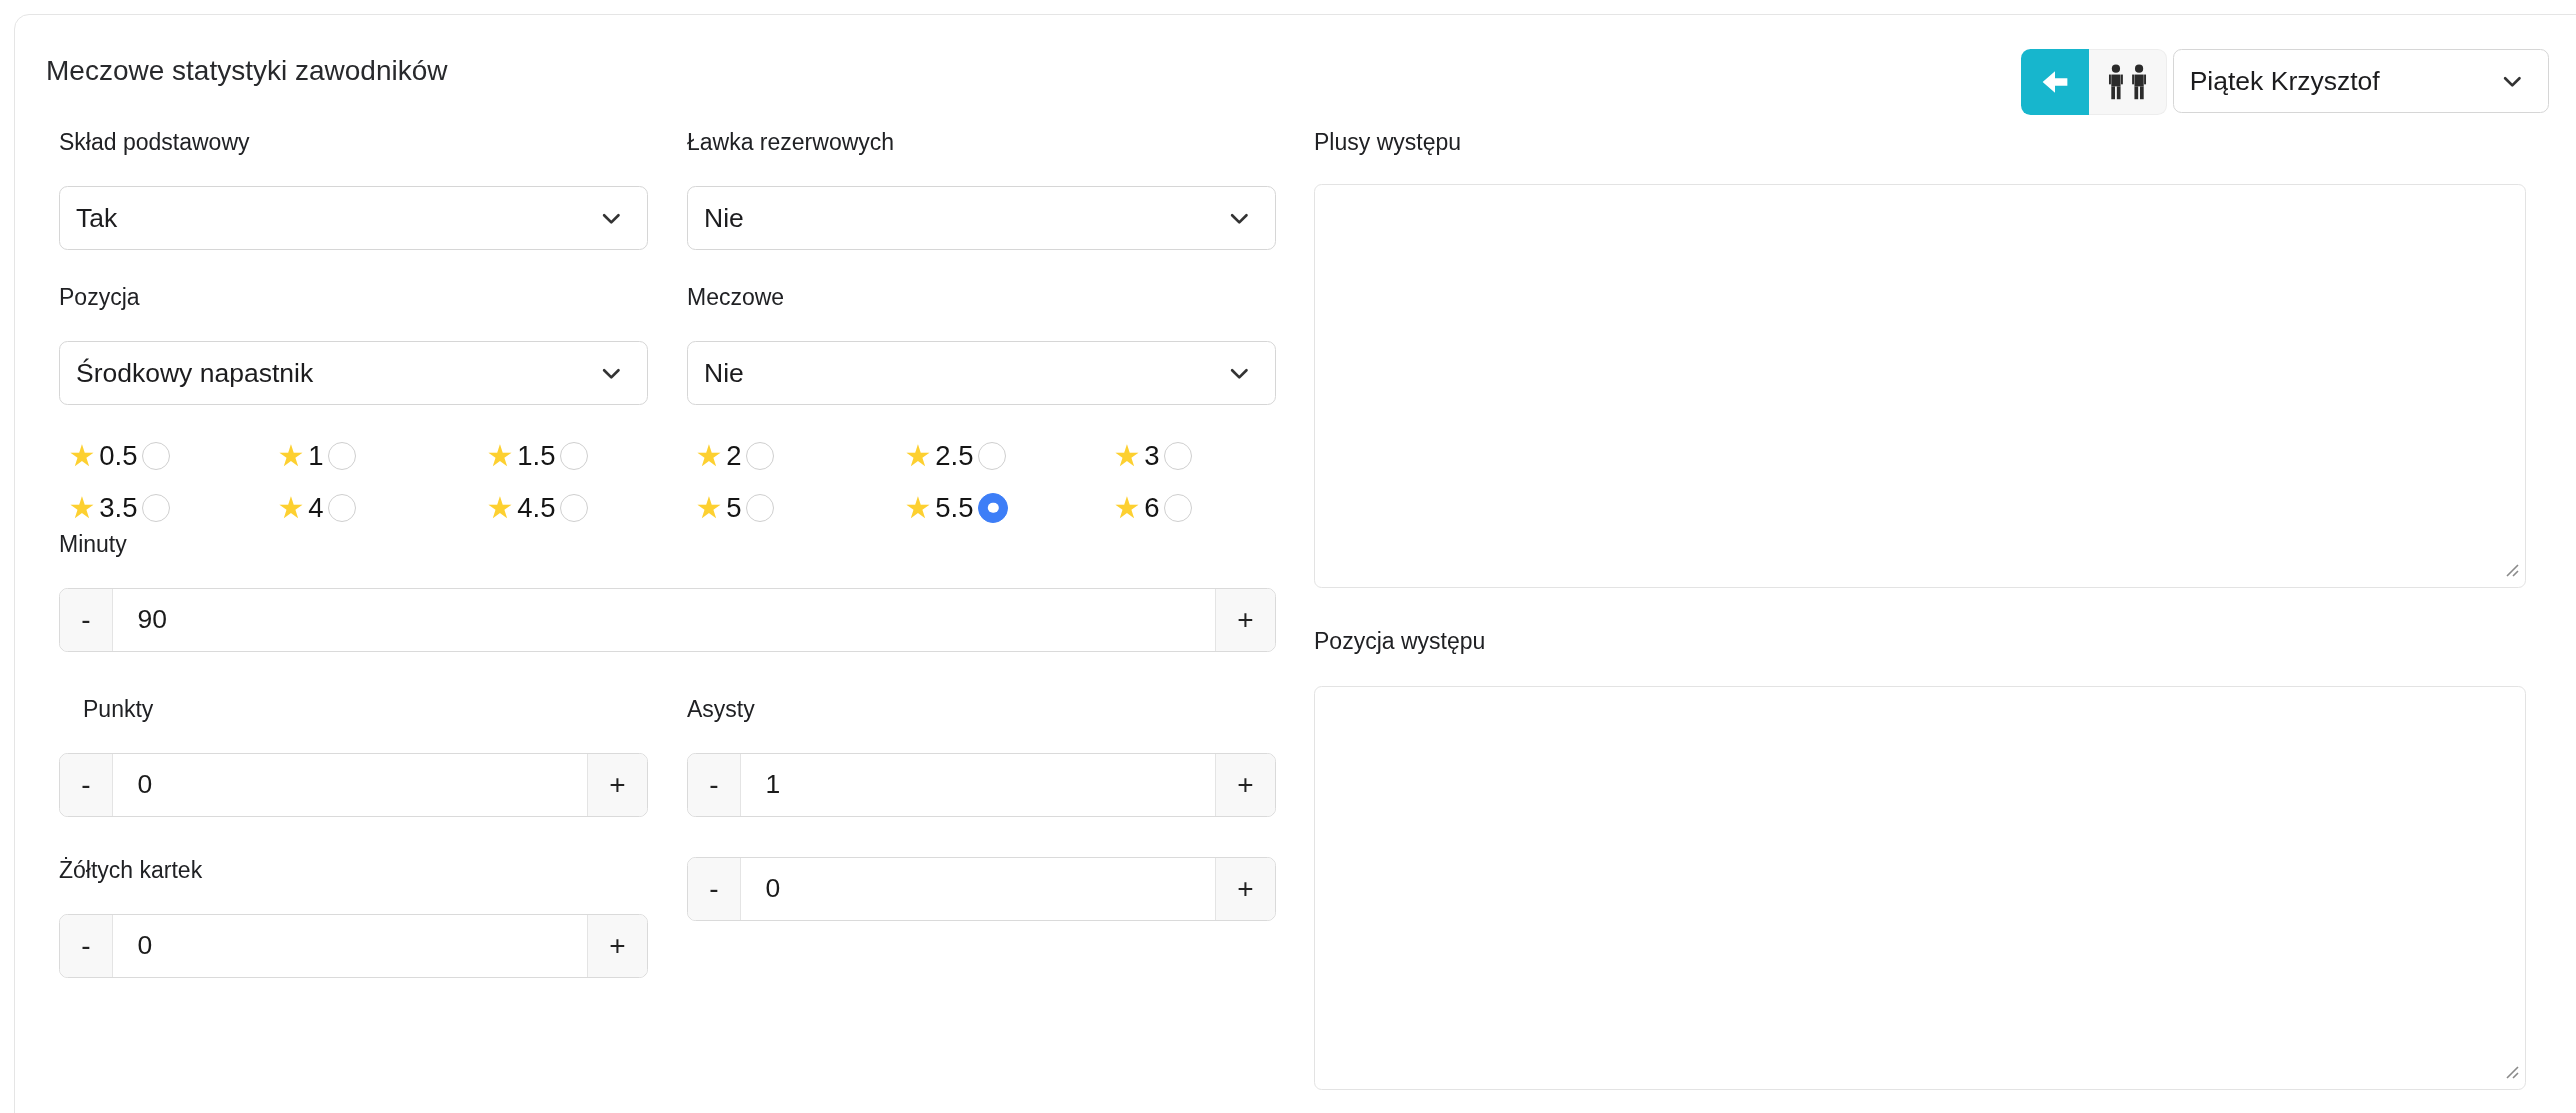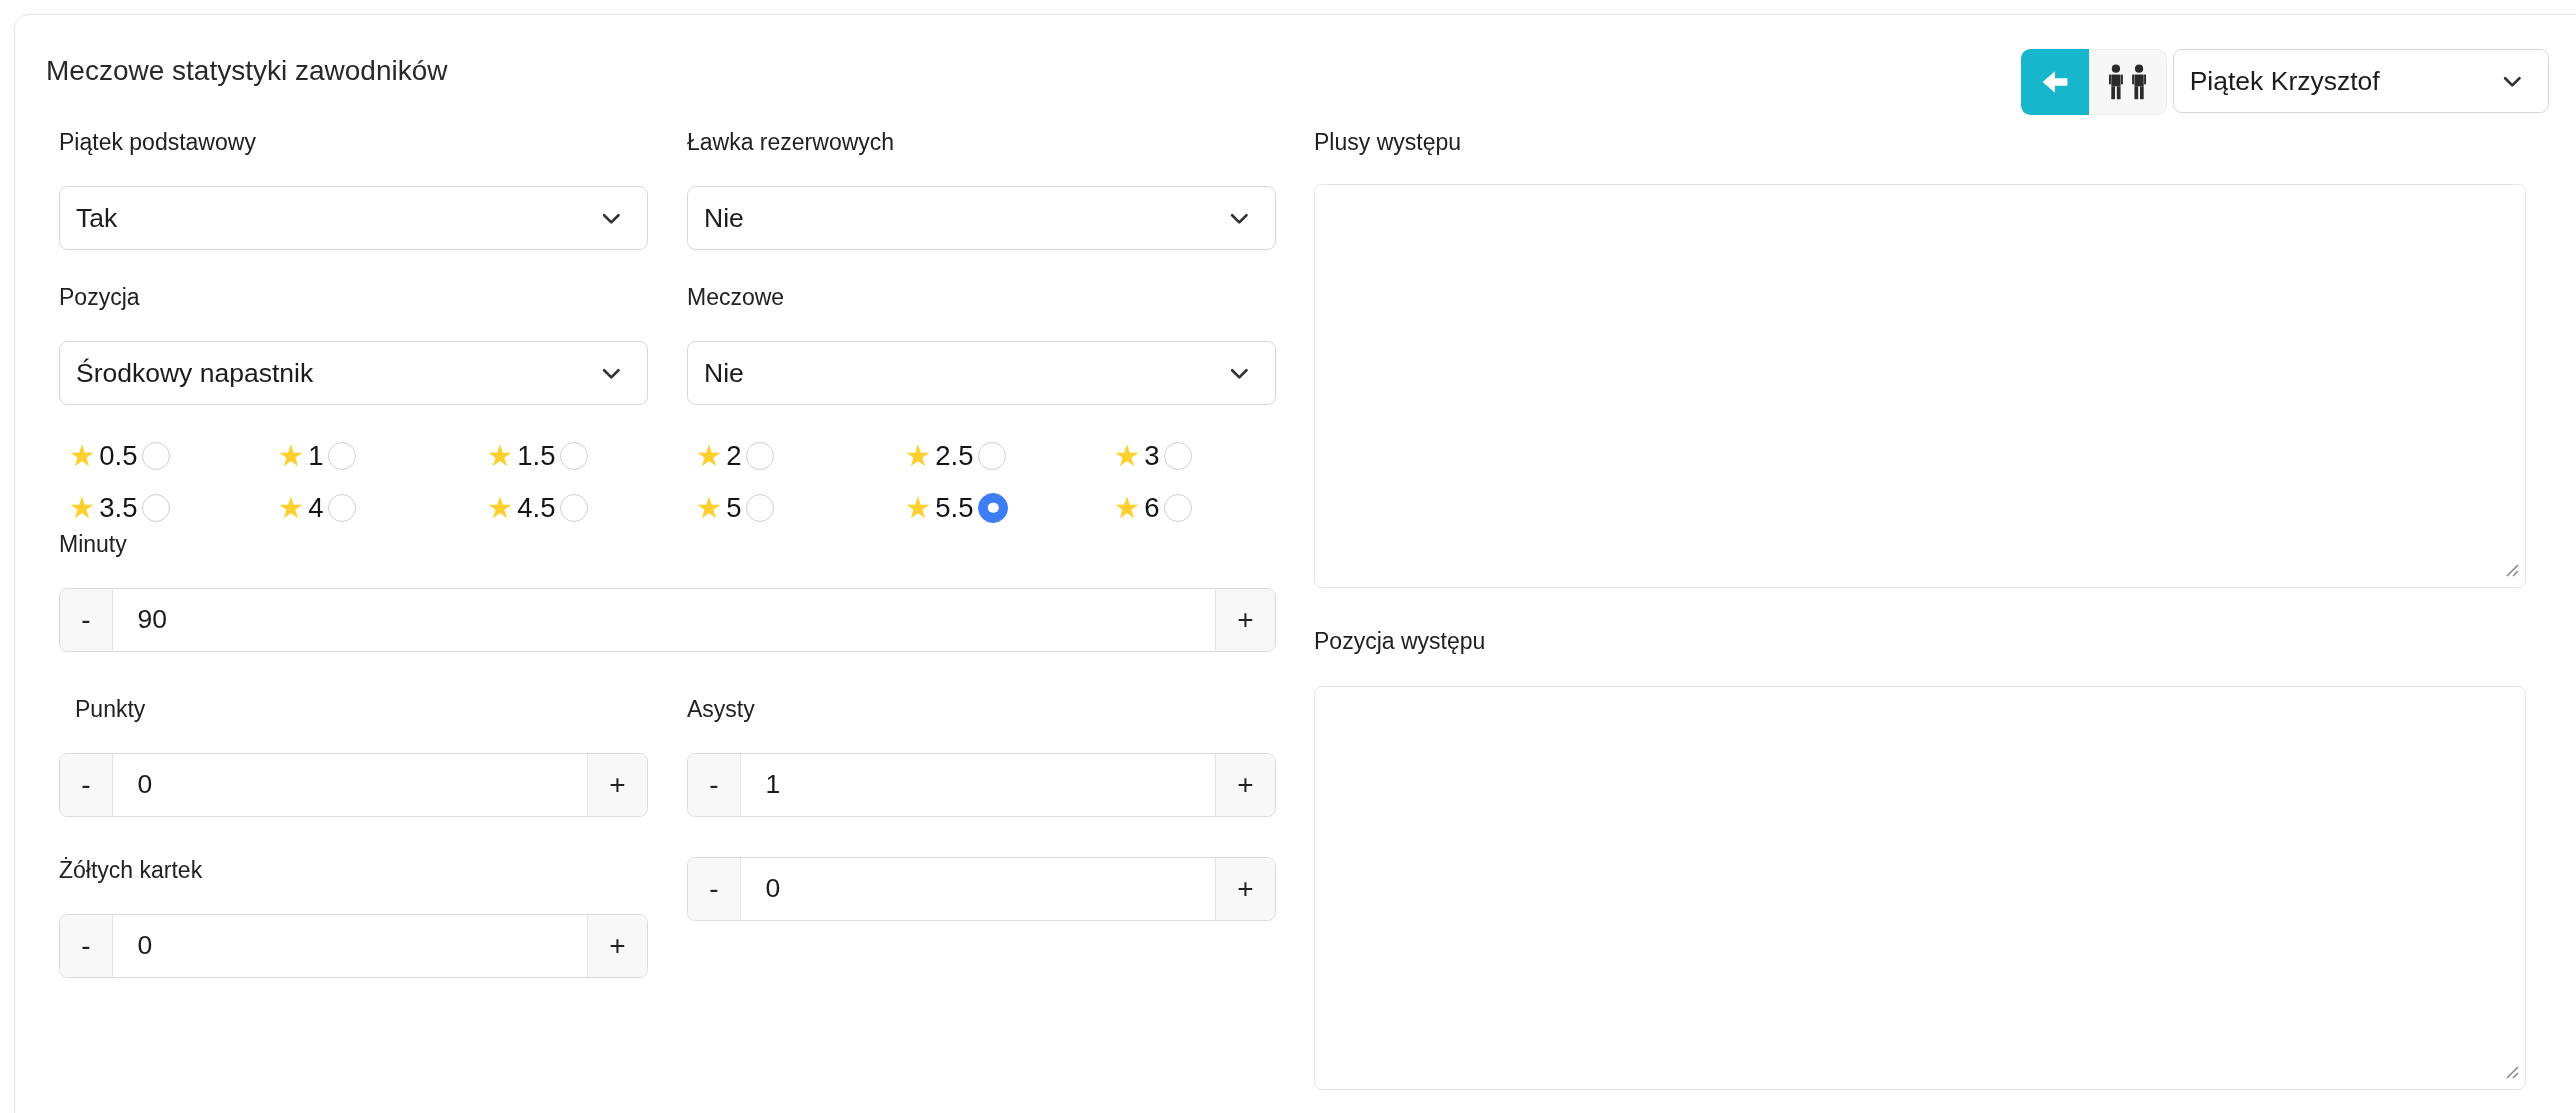--- a/index.html
+++ b/index.html
@@ -39,21 +39,21 @@
     padding: 0 23px 0 16px; font-size: 26.5px; color: #1c1c1e;
     cursor: pointer;
   }
   .select .chevron { margin-left: auto; display: flex; }
   
   .form-area {
     position: absolute; left: 44px; top: 114px;
     display: grid; grid-template-columns: 1217px 1212px; column-gap: 38px;
   }
   .flabel { display: block; font-size: 23px; color: #202124; margin-bottom: 30px; }
-  .indent { margin-left: 16px; }
+  .indent { margin-left: 24px; }
   .two-col { display: grid; grid-template-columns: 589px 589px; column-gap: 39px; margin-bottom: 34px; }
   
   .stars { display: grid; grid-template-columns: repeat(6, 209px); row-gap: 18px; margin: 9.5px 0 5.7px -3.8px; }
   .rate-cell { display: flex; align-items: center; height: 34px; padding-left: 13.3px; cursor: pointer; }
   .star { font-size: 30px; color: #fdd030; line-height: 1; margin-right: 3.8px; }
   .rate-label { font-size: 27.5px; color: #151515; margin-right: 4.7px; }
   .radio { width: 28px; height: 28px; border-radius: 50%; border: 1.9px solid #cfcfcf; background: #fff; position: relative; flex: 0 0 auto; }
   .rate-cell.selected .radio { background: #3d7ef7; border-color: #3d7ef7; width: 30px; height: 30px; }
   .rate-cell.selected .radio::after {
     content: ""; position: absolute; left: 50%; top: 50%;
@@ -130,21 +130,21 @@
       </span>
     </div>
   </div>
 
   <div class="form-area">
 
     <div>
 
       <div class="two-col">
         <div>
-          <span class="flabel">Piątek podstawowy</span>
+          <span class="flabel">Skład podstawowy</span>
           <div class="select">
             <span>Tak</span>
             <span class="chevron">
               <svg width="24.6" height="24.6" viewBox="0 0 24 24">
                   <path d="M5 9 l7 7 7 -7" fill="none" stroke="#333" stroke-width="2.6" stroke-linecap="round" stroke-linejoin="round"></path>
                 </svg>
             </span>
           </div>
         </div>
         <div>

